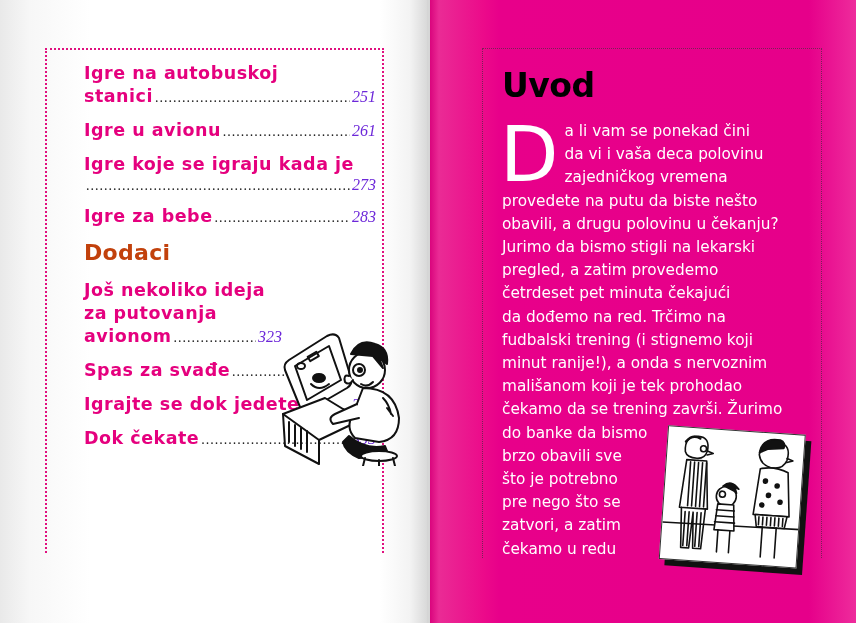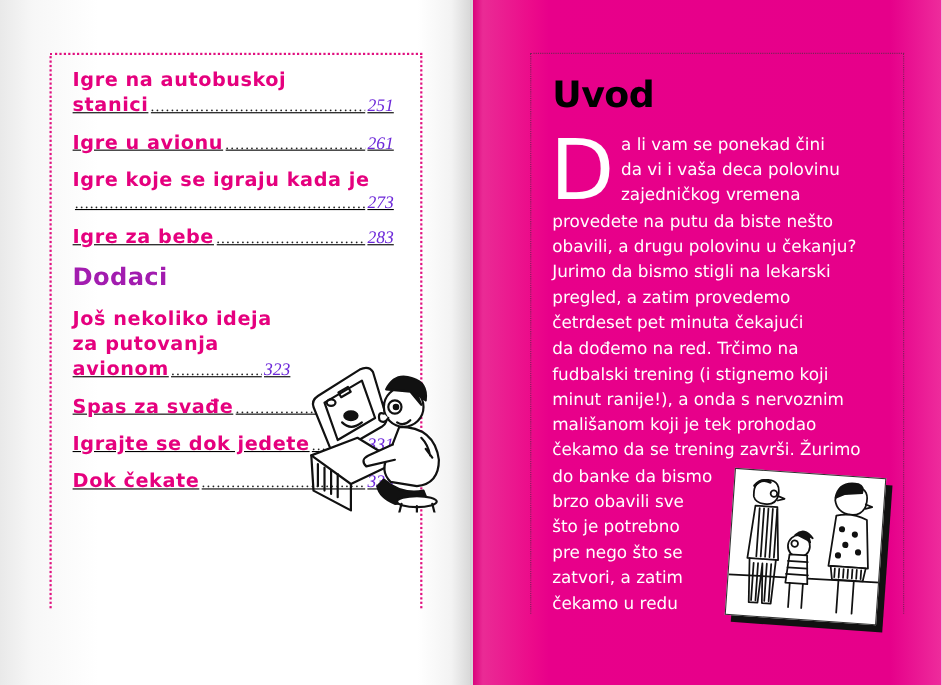--- a/index.html
+++ b/index.html
@@ -10,38 +10,38 @@
   .page-left {
     position: absolute; left: 0; top: 0; width: 429px; height: 623px;
     background: linear-gradient(to right, #e9e9e9 0px, #f7f7f7 30px, #ffffff 90px, #ffffff 380px, #f3f3f3 410px, #d9d9d9 427px, #c9c9c9 429px);
   }
   .toc-frame {
     position: absolute; left: 45px; top: 48px; width: 339px; height: 505px;
     border-top: 2px dotted #e0107f;
     border-left: 2px dotted #e0107f;
     border-right: 2px dotted #e0107f;
   }
-  .toc-list { position: absolute; left: 66px; top: 62px; width: 292px; }
+  .toc-list { position: absolute; left: 84px; top: 62px; width: 292px; }
   .toc-entry { position: relative; margin-bottom: 11px; }
   .toc-title {
     color: #e5007e; font-weight: bold; font-size: 17.5px; line-height: 23px;
     letter-spacing: 0.5px; font-family: "DejaVu Sans", sans-serif;
   }
-  .toc-line { display: flex; align-items: baseline; white-space: nowrap; text-decoration: underline; }
+  .toc-line { display: flex; align-items: baseline; white-space: nowrap; }
   .toc-leader {
     flex: 1; overflow: hidden; margin: 0 2px; color: #222;
     font-family: "Liberation Serif", serif; font-size: 14px; letter-spacing: 1px;
   }
   .toc-leader::before { content: "......................................................................................."; }
   .toc-page {
     font-family: "Liberation Serif", serif; font-style: italic; font-size: 16px; color: #6d28d9;
   }
   .toc-entry.narrow { width: 198px; }
   .section-heading {
-    color: #a21caf; font-weight: bold; font-size: 22px; line-height: 28px; margin: 4px 0 12px 0;
+    color: #c2410c; font-weight: bold; font-size: 22px; line-height: 28px; margin: 4px 0 12px 0;
     font-family: "DejaVu Sans", sans-serif; letter-spacing: 0.3px;
   }
 
   .illus-computer {
     position: absolute; left: 275px; top: 318px; width: 128px; height: 148px;
   }
 
   
   .page-right {
     position: absolute; left: 429px; top: 0; width: 427px; height: 623px;

